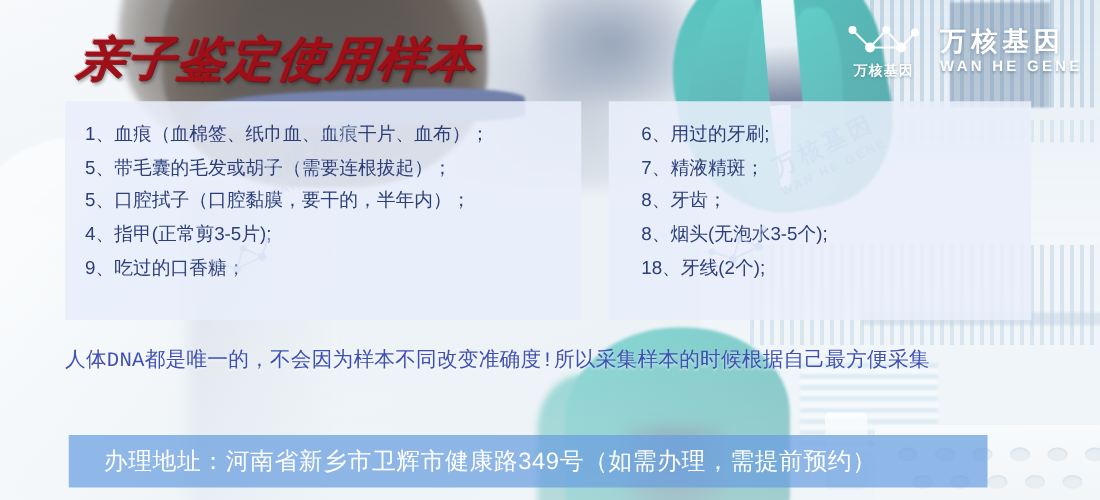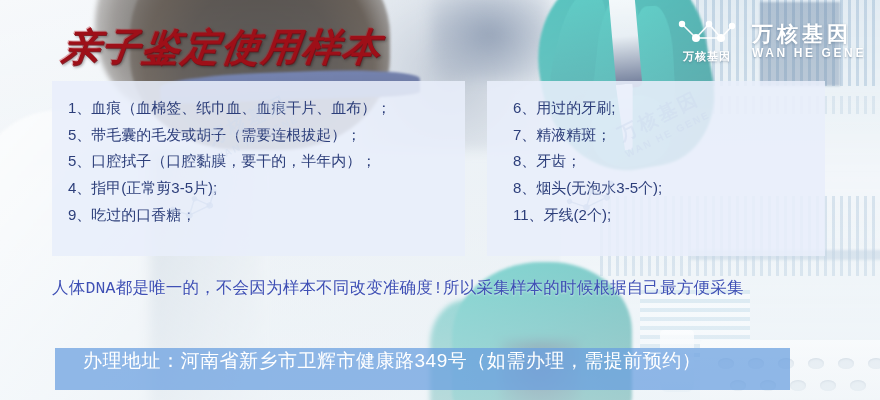--- a/index.html
+++ b/index.html
@@ -272,21 +272,21 @@
     z-index:5;
     text-shadow:0 1px 2px rgba(255,255,255,.55);
   }
   .para span { display:block; white-space:nowrap; }
 
   
   .addr {
     position:absolute; left:55px; top:348px;
     width:735px; height:42px;
     background:rgba(104,158,223,.72);
-    display:flex; 
+    display:flex; align-items:center;
     z-index:5;
   }
   .addr-text {
     padding-left:28px;
     font-family:"Liberation Sans", sans-serif;
     font-size:19px; color:#ffffff; letter-spacing:.5px;
     white-space:nowrap;
   }
 </style>
 </head>
@@ -426,21 +426,21 @@
               <circle cx="45" cy="20" r="3.6"></circle>
             <circle cx="56" cy="8" r="3"></circle>
           </g>
         </svg>
       </div>
       <ul>
         <li>6、用过的牙刷;</li>
         <li>7、精液精斑；</li>
         <li>8、牙齿；</li>
         <li>8、烟头(无泡水3-5个);</li>
-        <li>11、牙线(2个);</li>
+        <li>18、牙线(2个);</li>
       </ul>
     </div>
   </div>
 
   <div class="para">
     <span>人体DNA都是唯一的，不会因为样本不同改变准确度!所以采集样本的时候根据自己最方便采集</span>
   </div>
 
   <div class="addr">
     <span class="addr-text">办理地址：河南省新乡市卫辉市健康路349号（如需办理，需提前预约）</span>

